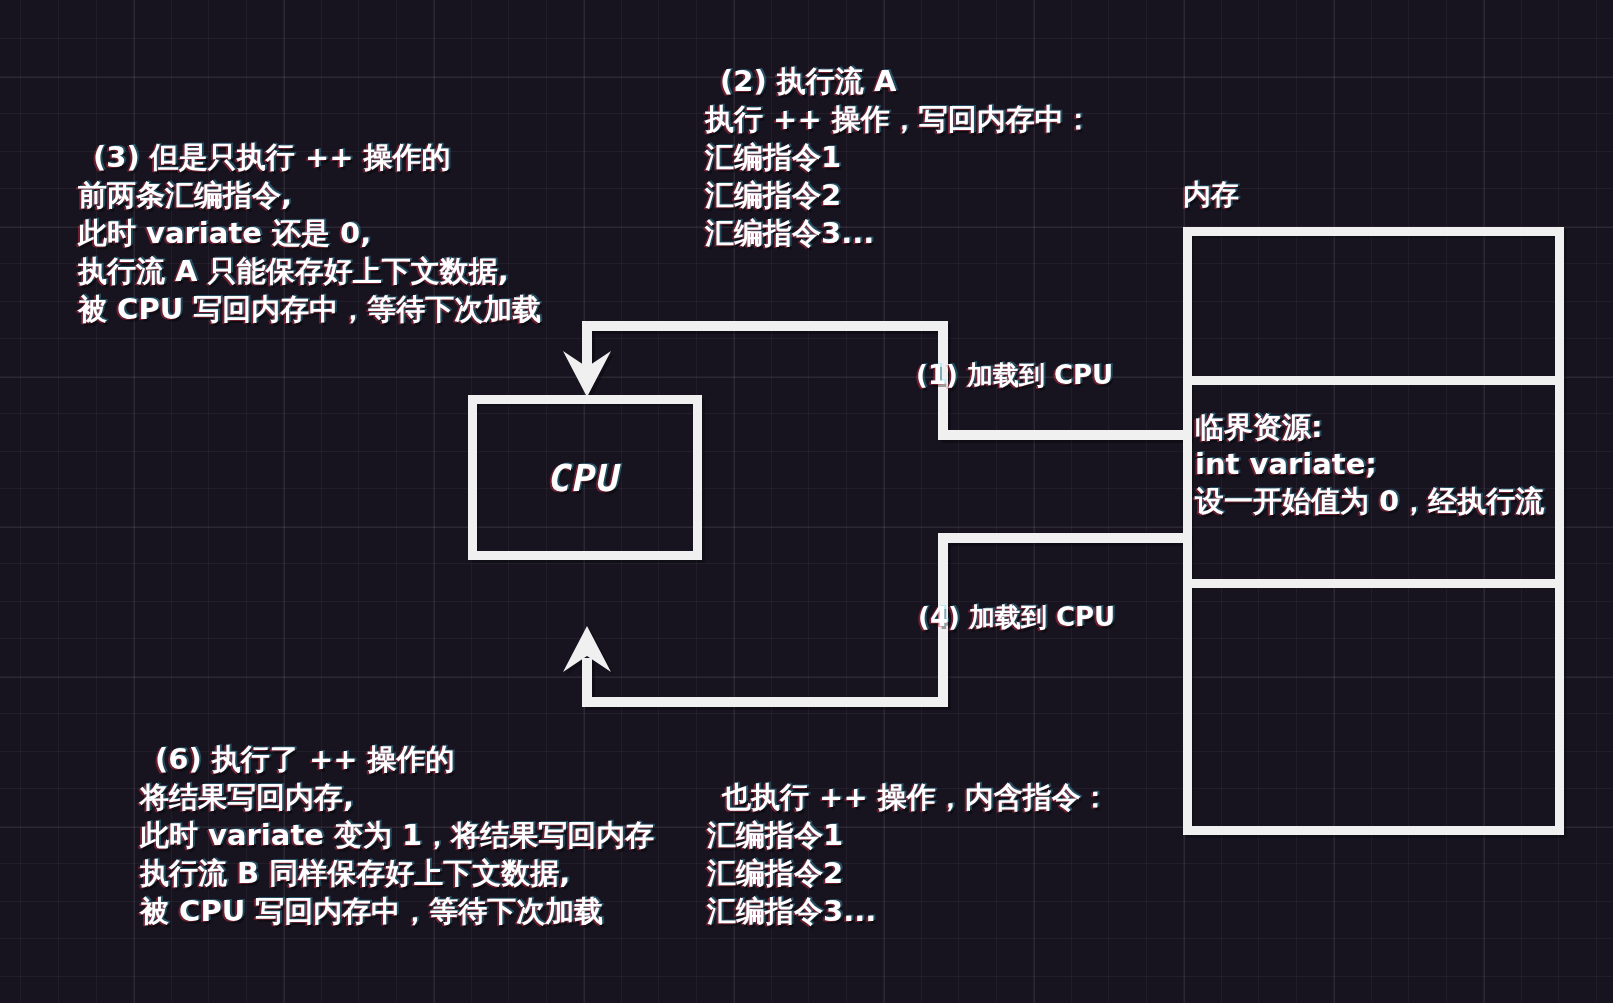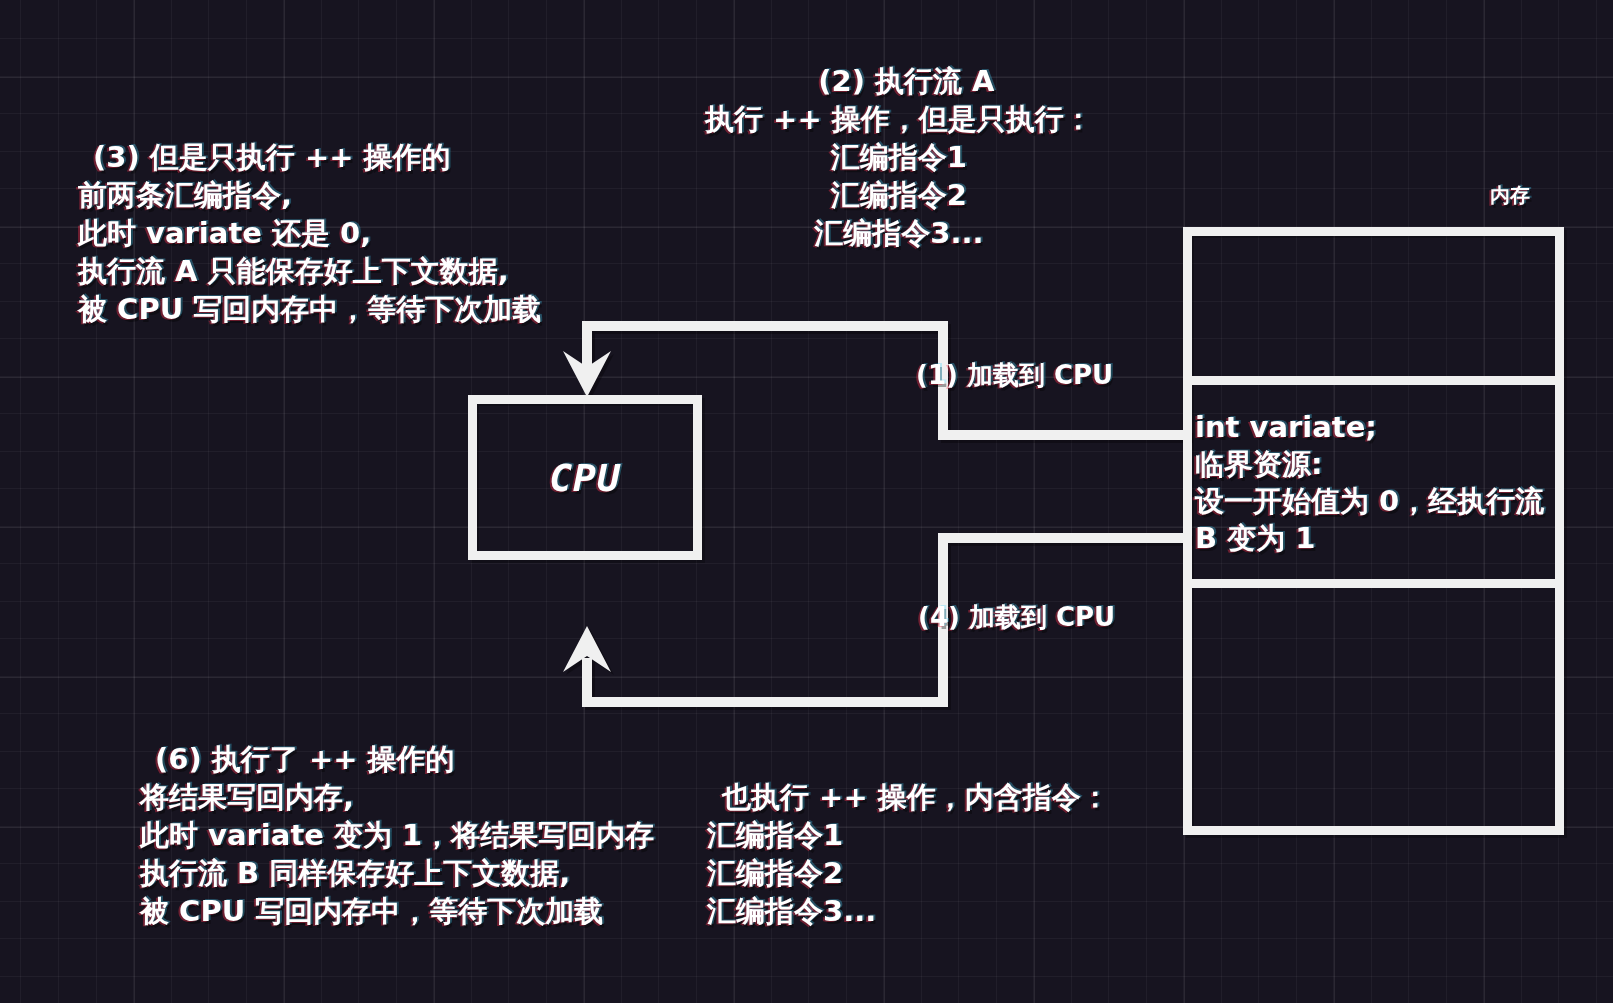--- a/index.html
+++ b/index.html
@@ -34,21 +34,21 @@
   }
 
   .note {
     position: absolute;
     font-size: 29px;
     line-height: 38px;
     white-space: nowrap;
   }
   .note > .ln:first-child { padding-left: 15px; }
 
-  #note-flow-a { left: 705px; top: 62px; text-align: center; }
+  #note-flow-a { left: 705px; top: 62px; }
   #note-step-3 { left: 30px;  top: 138px; margin-left: 48px; }
   #note-step-6 { left: 140px; top: 740px; }
   #note-flow-b { left: 707px; top: 778px; }
 
   
   .conn-label {
     position: absolute;
     font-size: 26px;
     line-height: 40px;
     white-space: nowrap;
@@ -84,22 +84,22 @@
     font-style: italic;
     font-size: 38px;
     letter-spacing: 1px;
   }
 
   
   #memory-title {
     position: absolute;
     left: 1183px; top: 176px;
     width: 347px;
-    text-align: right;
-    font-size: 20px;
+    text-align: left;
+    font-size: 28px;
     line-height: 38px;
   }
   #memory-box {
     position: absolute;
     left: 1183px; top: 227px;
     width: 381px; height: 608px;
     box-sizing: border-box;
     border: 9px solid #f0f0f0;
     box-shadow: 3px 3px 0 rgba(0,0,0,0.25), inset 2px 2px 0 rgba(0,0,0,0.25);
   }
@@ -143,36 +143,35 @@
     <span class="cpu-label glitch">CPU</span>
   </div>
 
   <div id="memory-title" class="glitch">内存</div>
 
   <div id="memory-box">
     <div id="mem-section-top" class="mem-section"></div>
     <div id="mem-divider-1" class="mem-divider"></div>
     <div id="mem-section-critical" class="mem-section">
       <div id="mem-critical-text" class="glitch">
+        <div class="ln">临界资源:</div>
         <div class="ln">int variate;</div>
-        <div class="ln">临界资源:</div>
         <div class="ln">设一开始值为 0，经执行流</div>
-        <div class="ln">B 变为 1</div>
       </div>
     </div>
     <div id="mem-divider-2" class="mem-divider"></div>
     <div id="mem-section-bottom" class="mem-section"></div>
   </div>
 
   <div id="label-load1" class="conn-label glitch">(1) 加载到 CPU</div>
   <div id="label-load4" class="conn-label glitch">(4) 加载到 CPU</div>
 
   <div id="note-flow-a" class="note glitch">
     <div class="ln">(2) 执行流 A</div>
-    <div class="ln">执行 ++ 操作，但是只执行：</div>
+    <div class="ln">执行 ++ 操作，写回内存中：</div>
     <div class="ln">汇编指令1</div>
     <div class="ln">汇编指令2</div>
     <div class="ln">汇编指令3...</div>
   </div>
 
   <div id="note-step-3" class="note glitch">
     <div class="ln">(3) 但是只执行 ++ 操作的</div>
     <div class="ln">前两条汇编指令,</div>
     <div class="ln">此时 variate 还是 0,</div>
     <div class="ln">执行流 A 只能保存好上下文数据,</div>

